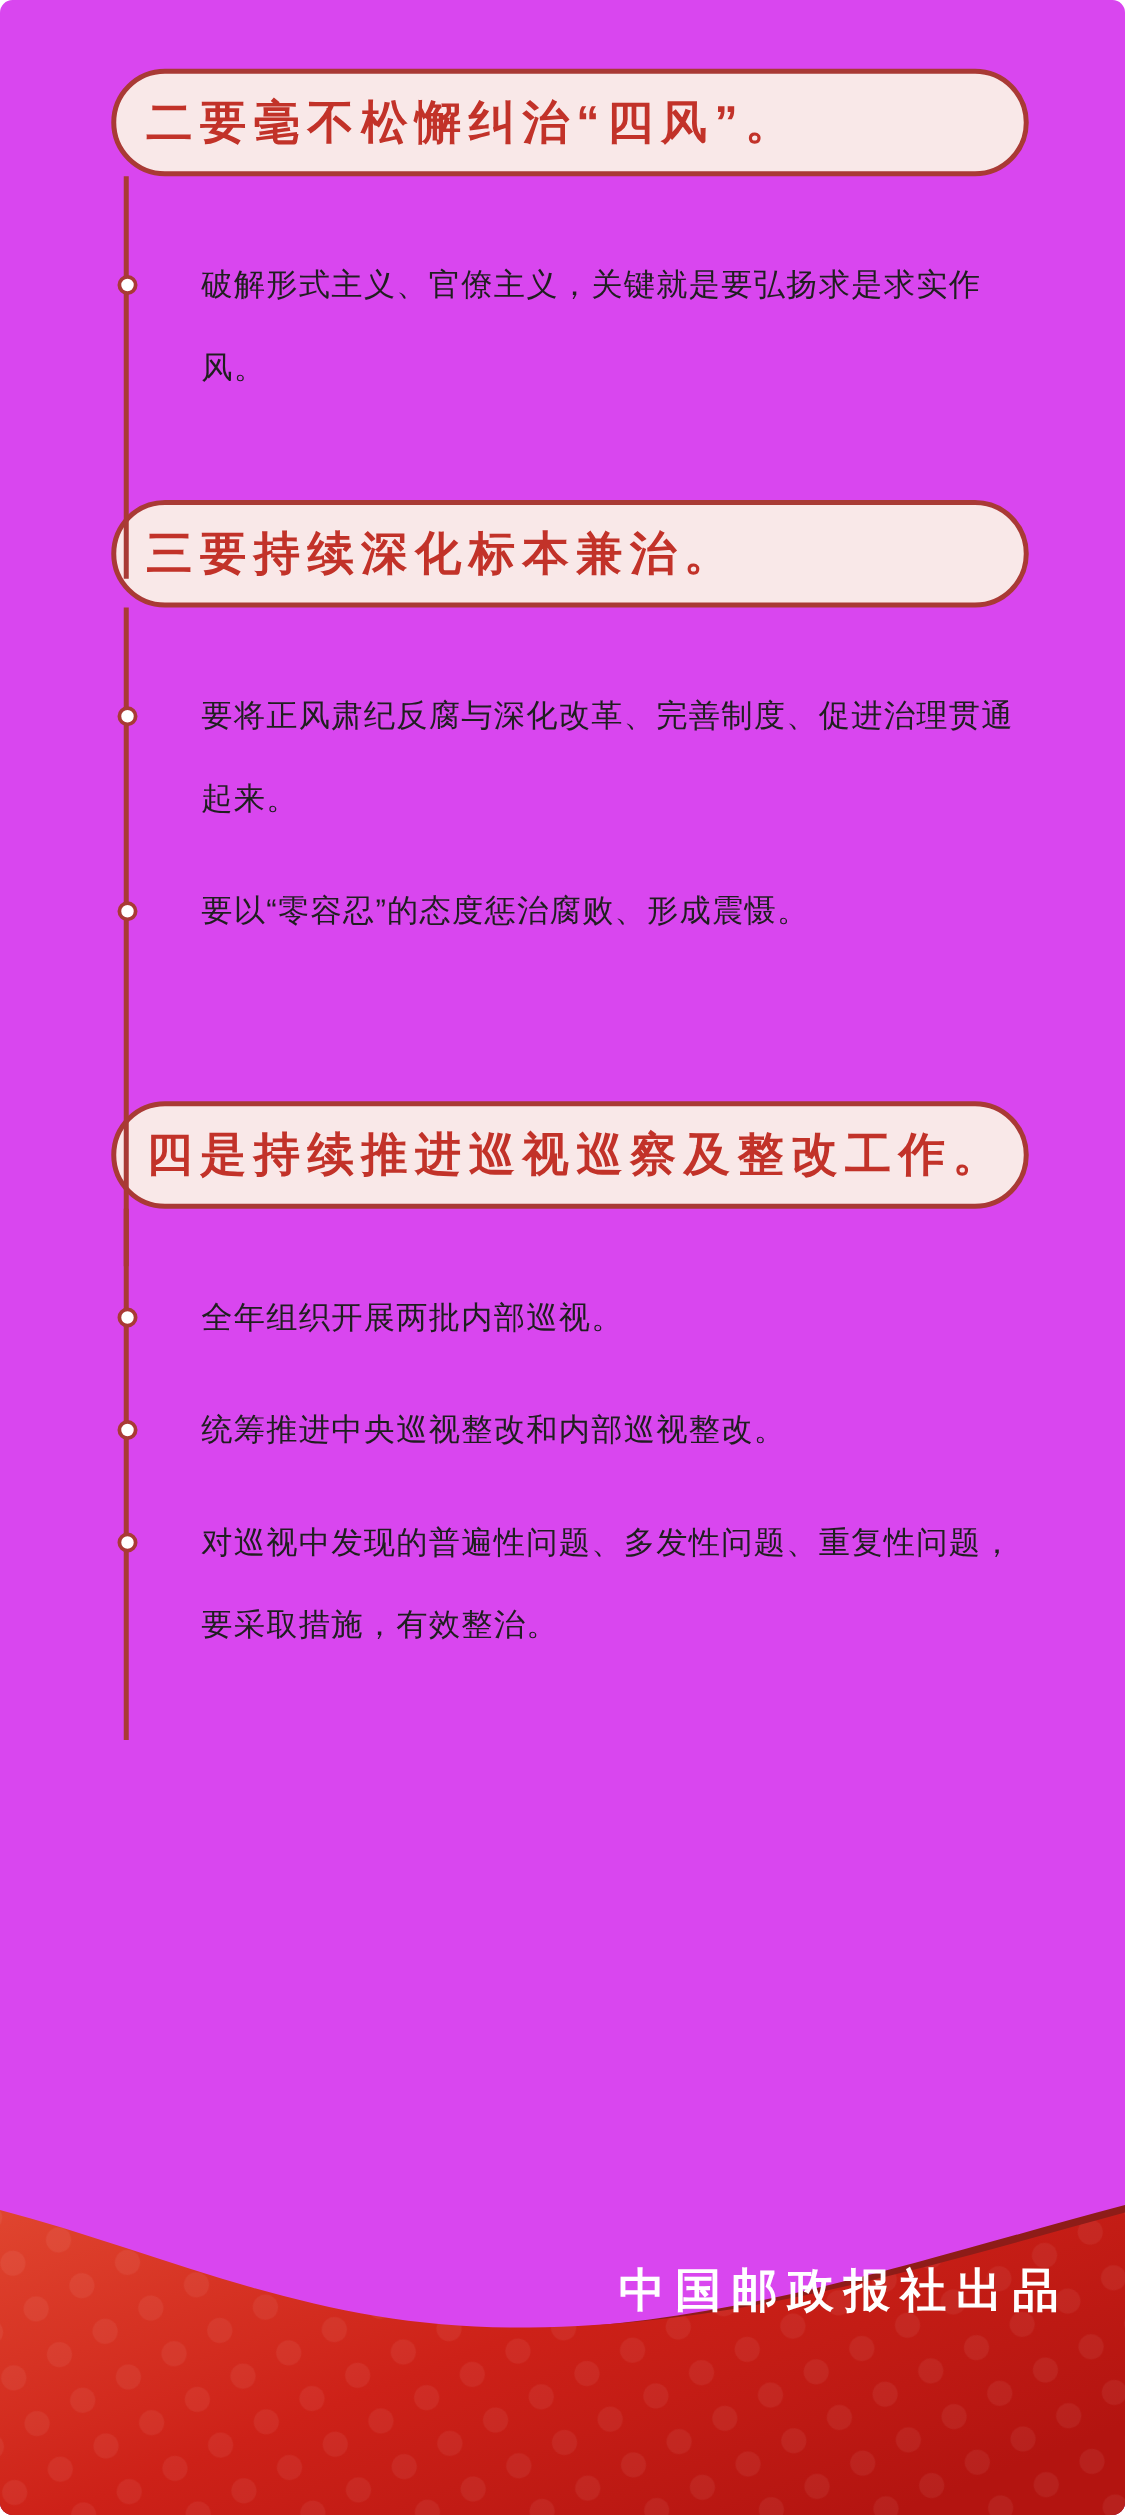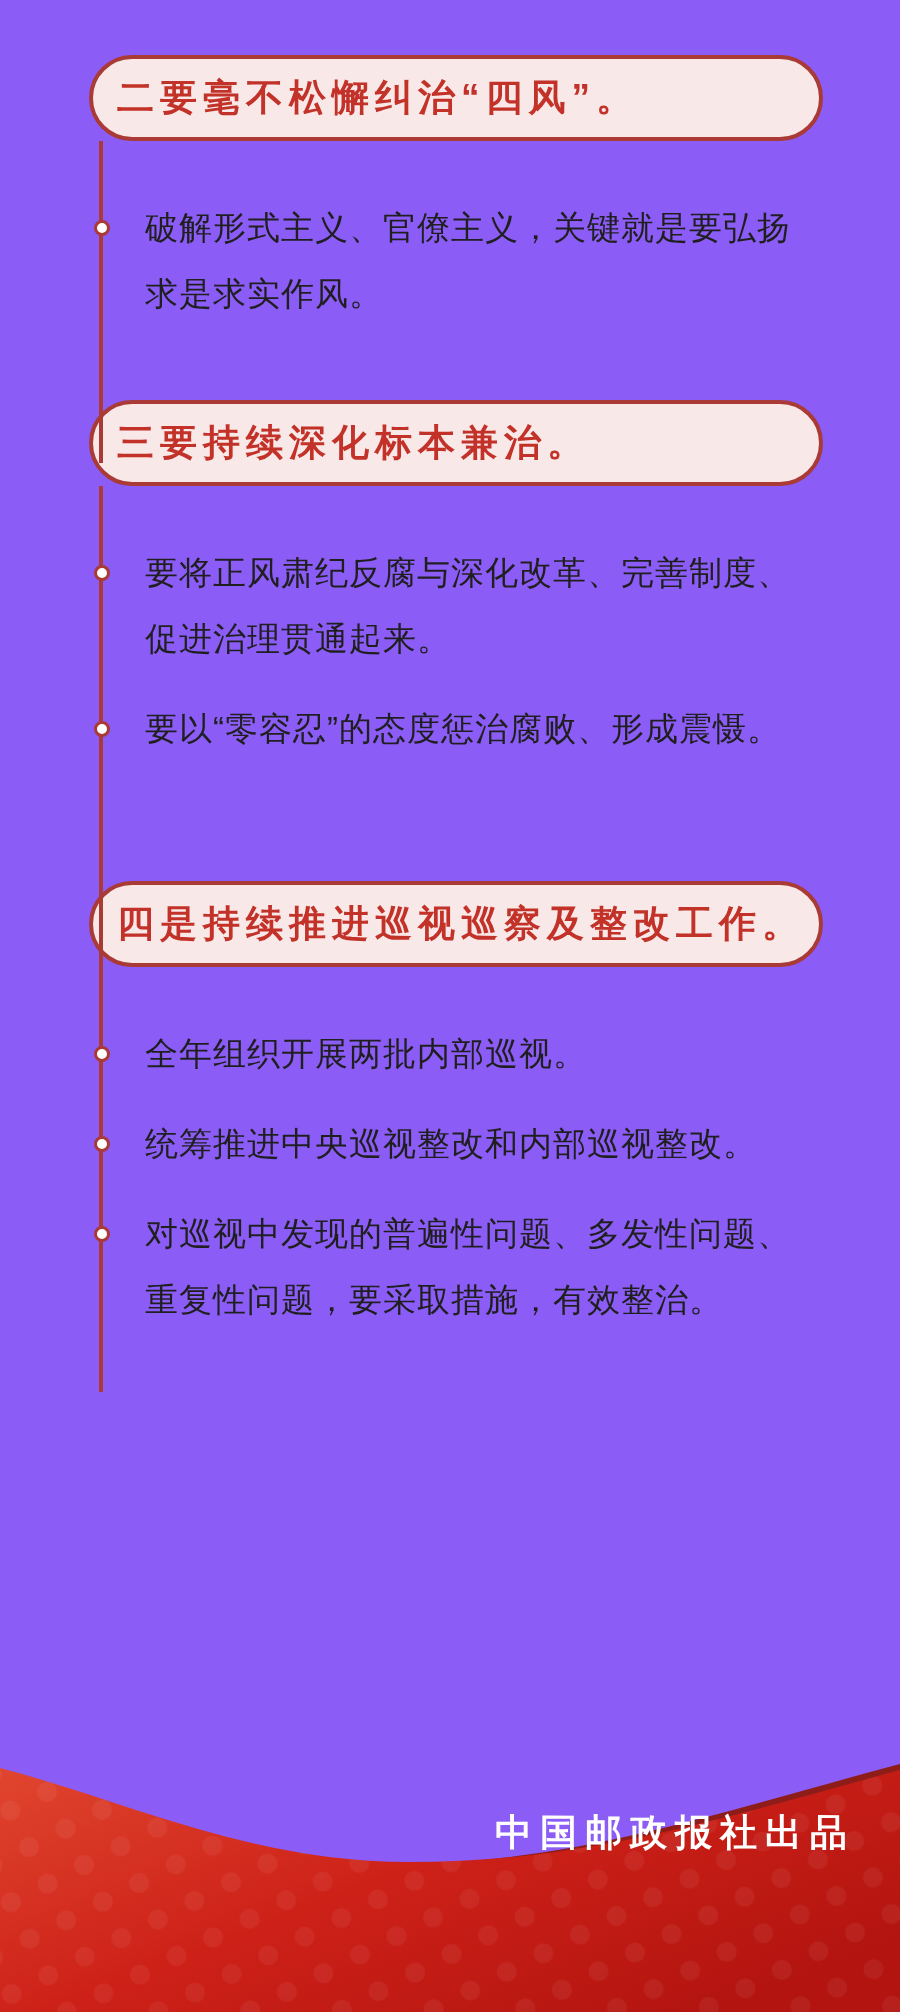--- a/index.html
+++ b/index.html
@@ -1,21 +1,22 @@
 <!DOCTYPE html>
 <html><head>
 <meta charset="utf-8">
 <style>
   html,body{margin:0;padding:0;background:#ffffff;}
   .page{
     position:relative;
     width:900px;height:2012px;
     overflow:hidden;
-    background:#8b5cf6;
+    background:#d946ef;
     font-family:"Liberation Sans", sans-serif;
+    border-radius:10px;
   }
   .section-header{
     box-sizing:border-box;
     margin-left:89px;
     width:734px;height:86px;
     background:#f9e8e8;
     border:4px solid #a93a35;
     border-radius:46px;
     display:flex;align-items:center;
     padding-left:24px;
@@ -39,23 +40,23 @@
     background:#a93a35;
   }
   .bullet-list{
     list-style:none;
     margin:0;padding:0;
     padding-top:54px;
   }
   .bullet-item{
     position:relative;
     margin:0 0 24px 0;
-    padding-left:46px;
+    padding-left:62px;
     width:660px;
-    font-size:33px;
+    font-size:25px;
     line-height:66px;
     letter-spacing:1px;
     color:#1f1f1f;
     font-weight:500;
   }
   .bullet-marker-icon{
     position:absolute;
     left:-5px;top:25px;
     width:10px;height:10px;
     background:#ffffff;

